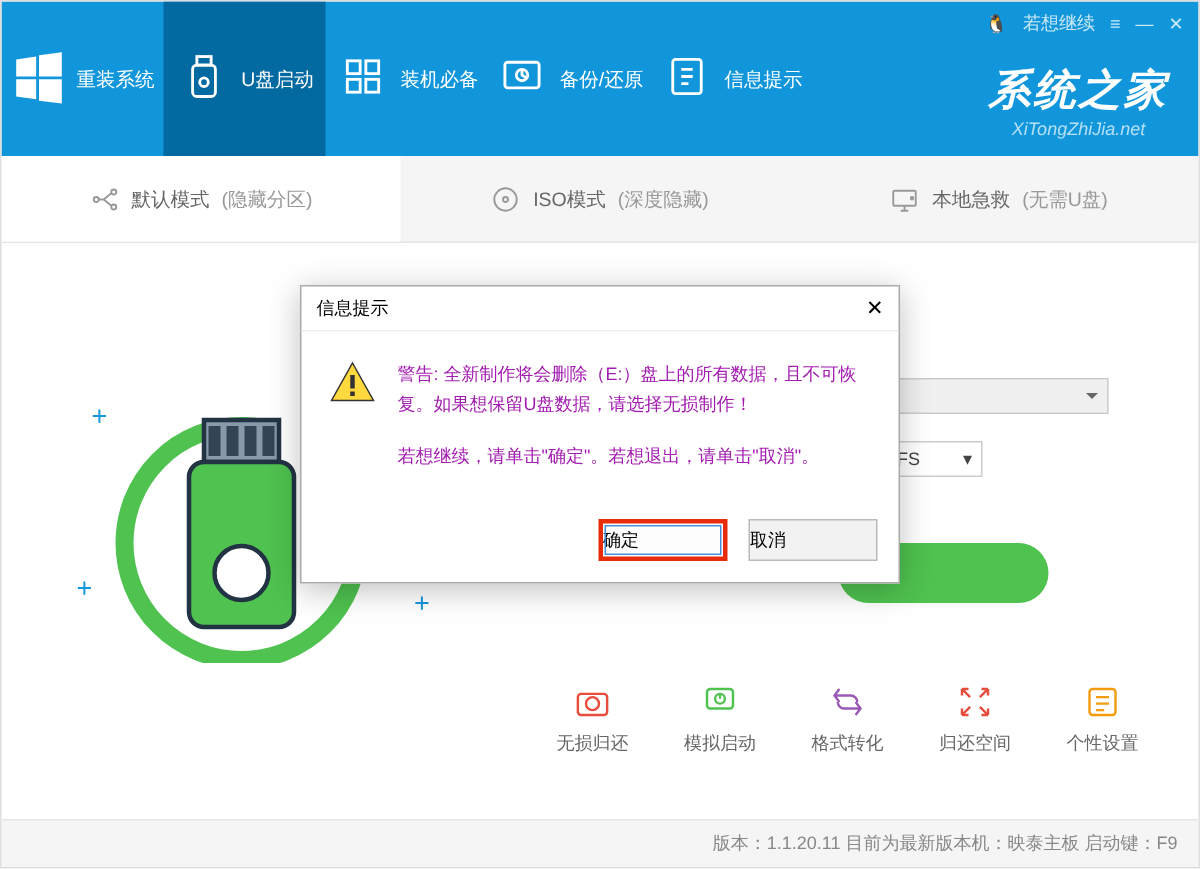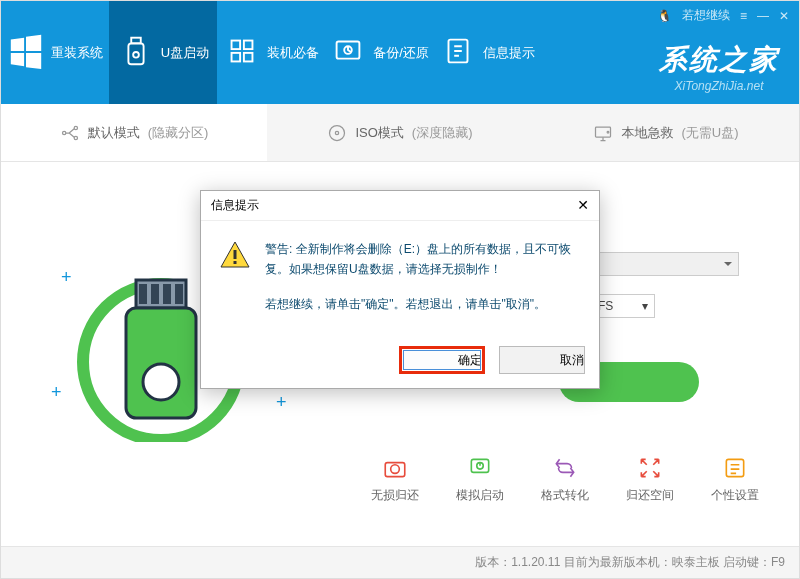--- a/index.html
+++ b/index.html
@@ -38,25 +38,25 @@
     .bottom-tools { position: absolute; bottom: 74px; right: 40px; display: flex; gap: 37px; }
     .tool { display: flex; flex-direction: column; align-items: center; gap: 6px; font-size: 12px; color: #666; cursor: pointer; }
     .tool-icon { width: 26px; height: 26px; }
     
     .statusbar { position: absolute; bottom: 0; left: 0; right: 0; height: 32px; background: #f5f5f5; border-top: 1px solid #e5e5e5; display: flex; align-items: center; justify-content: flex-end; padding: 0 14px; font-size: 12px; color: #888; }
     
     .modal-overlay { position: absolute; inset: 0; display: flex; align-items: center; justify-content: center; }
     .modal { width: 400px; background: #fff; border: 1px solid #aaa; box-shadow: 0 4px 20px rgba(0,0,0,0.25); }
     .modal-title { height: 30px; display: flex; align-items: center; justify-content: space-between; padding: 0 10px; font-size: 12px; border-bottom: 1px solid #eee; }
     .modal-close { cursor: pointer; font-size: 14px; }
-    .modal-body { padding: 18px 18px 10px; display: flex; gap: 14px; font-size: 12px; color: #0c4a6e; line-height: 1.7; }
+    .modal-body { padding: 18px 18px 10px; display: flex; gap: 14px; font-size: 12px; color: #a21caf; line-height: 1.7; }
     .warn-icon { flex-shrink: 0; }
     .modal-text p { margin-bottom: 14px; }
     .modal-foot { padding: 8px 14px 14px; display: flex; justify-content: flex-end; gap: 14px; }
-    .modal-btn { width: 86px; height: 28px; border: 1px solid #bbb; background: #f2f2f2; font-size: 12px; cursor: pointer; display: flex; align-items: center; justify-content: flex-end; }
+    .modal-btn { width: 86px; height: 28px; border: 1px solid #bbb; background: #f2f2f2; font-size: 12px; cursor: pointer; display: flex; align-items: center; justify-content: flex-start; }
     .modal-btn.ok { border: 3px solid #e82c0c; outline: 1px solid #4a90d9; outline-offset: -5px; background: #fdfdfd; }
   </style>
 </head>
 <body>
 
 <div class="header">
   <div class="nav-item">
     <span class="nav-icon"><svg viewBox="0 0 40 40">
           <path fill="#fff" d="M4 8l14-2v14H4zM20 5l16-2v17H20zM4 22h14v14l-14-2zM20 22h16v17l-16-2z"></path>
         </svg></span>

